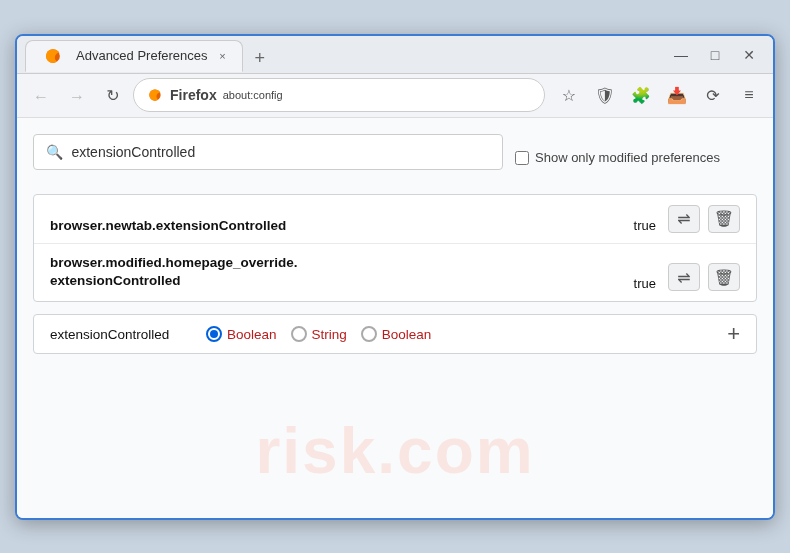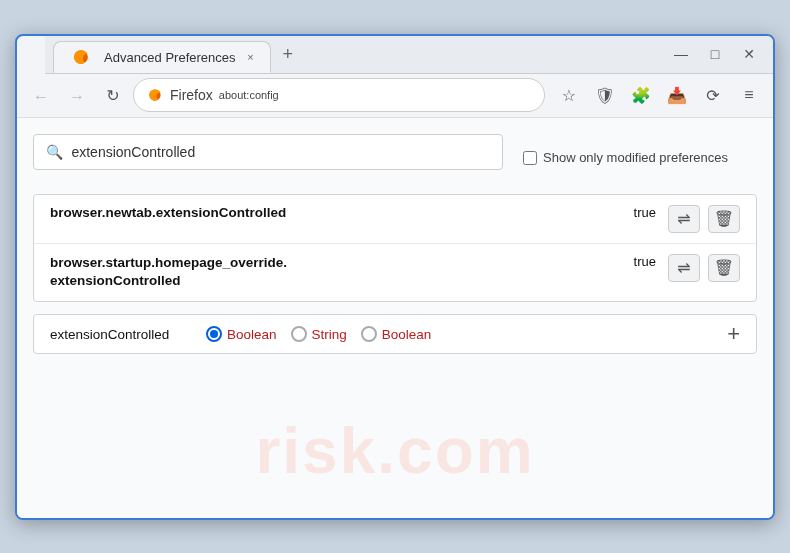--- a/index.html
+++ b/index.html
@@ -18,25 +18,24 @@
       background: #f2f4f7;
       border: 2px solid #3a7bd5;
       border-radius: 8px;
       box-shadow: 0 4px 20px rgba(0,0,0,0.3);
       overflow: hidden;
     }
     
     .title-bar {
       background: #e8ecf0;
       display: flex;
-      align-items: center;
-      padding: 16px 8px;
+      align-items: flex-end;
+      padding: 4px 8px;
       height: 38px;
       border-bottom: 1px solid #ccc;
-      margin-left: 28px;
     }
     .tab {
       display: flex;
       align-items: center;
       background: #f2f4f7;
       border-radius: 8px 8px 0 0;
       padding: 6px 12px;
       height: 32px;
       font-size: 13px;
       color: #333;
@@ -123,21 +122,21 @@
       padding: 4px 12px;
       flex: 1;
       height: 34px;
       gap: 6px;
       font-size: 14px;
       color: #333;
     }
     .address-bar .browser-name {
       font-size: 14px;
       color: #444;
-      font-weight: 400;
+      font-weight: 700;
       text-align: right;
     }
     .address-bar .url-text {
       color: #444;
       font-size: 11px;
     }
     .nav-icons {
       display: flex;
       align-items: center;
       gap: 4px;
@@ -185,21 +184,21 @@
       color: #333;
       flex: 1;
       background: transparent;
     }
     .show-modified {
       display: flex;
       align-items: center;
       gap: 6px;
       font-size: 13px;
       color: #444;
-      margin-left: 20px;
+      margin-left: 12px;
       cursor: pointer;
     }
     .show-modified input[type="checkbox"] {
       width: 14px;
       height: 14px;
     }
     .top-bar-row {
       display: flex;
       align-items: center;
       margin-bottom: 12px;
@@ -208,21 +207,21 @@
     
     .prefs-table {
       border: 1px solid #d0d4d8;
       border-radius: 4px;
       background: white;
       overflow: hidden;
       margin-bottom: 12px;
     }
     .pref-row {
       display: flex;
-      align-items: flex-start;
+      align-items: flex-end;
       padding: 10px 16px;
       border-bottom: 1px solid #e8eaed;
       font-size: 13.5px;
     }
     .pref-row:last-child { border-bottom: none; }
     .pref-name {
       font-weight: 700;
       color: #111;
       flex: 1;
       font-size: 13.5px;
@@ -422,21 +421,21 @@
             <span>⇌</span>
           </button>
           <button class="pref-action-btn">
             <span>🗑</span>
           </button>
         </div>
       </div>
 
       <div class="pref-row">
         <div class="pref-name-multiline" style="flex:1;">
-          <span>browser.startup.homepage_override.</span><br>
+          <span>browser.modified.homepage_override.</span><br>
           <span>extensionControlled</span>
         </div>
         <span class="pref-value">true</span>
         <div class="pref-actions">
           <button class="pref-action-btn">
             <span>⇌</span>
           </button>
           <button class="pref-action-btn">
             <span>🗑</span>
           </button>

